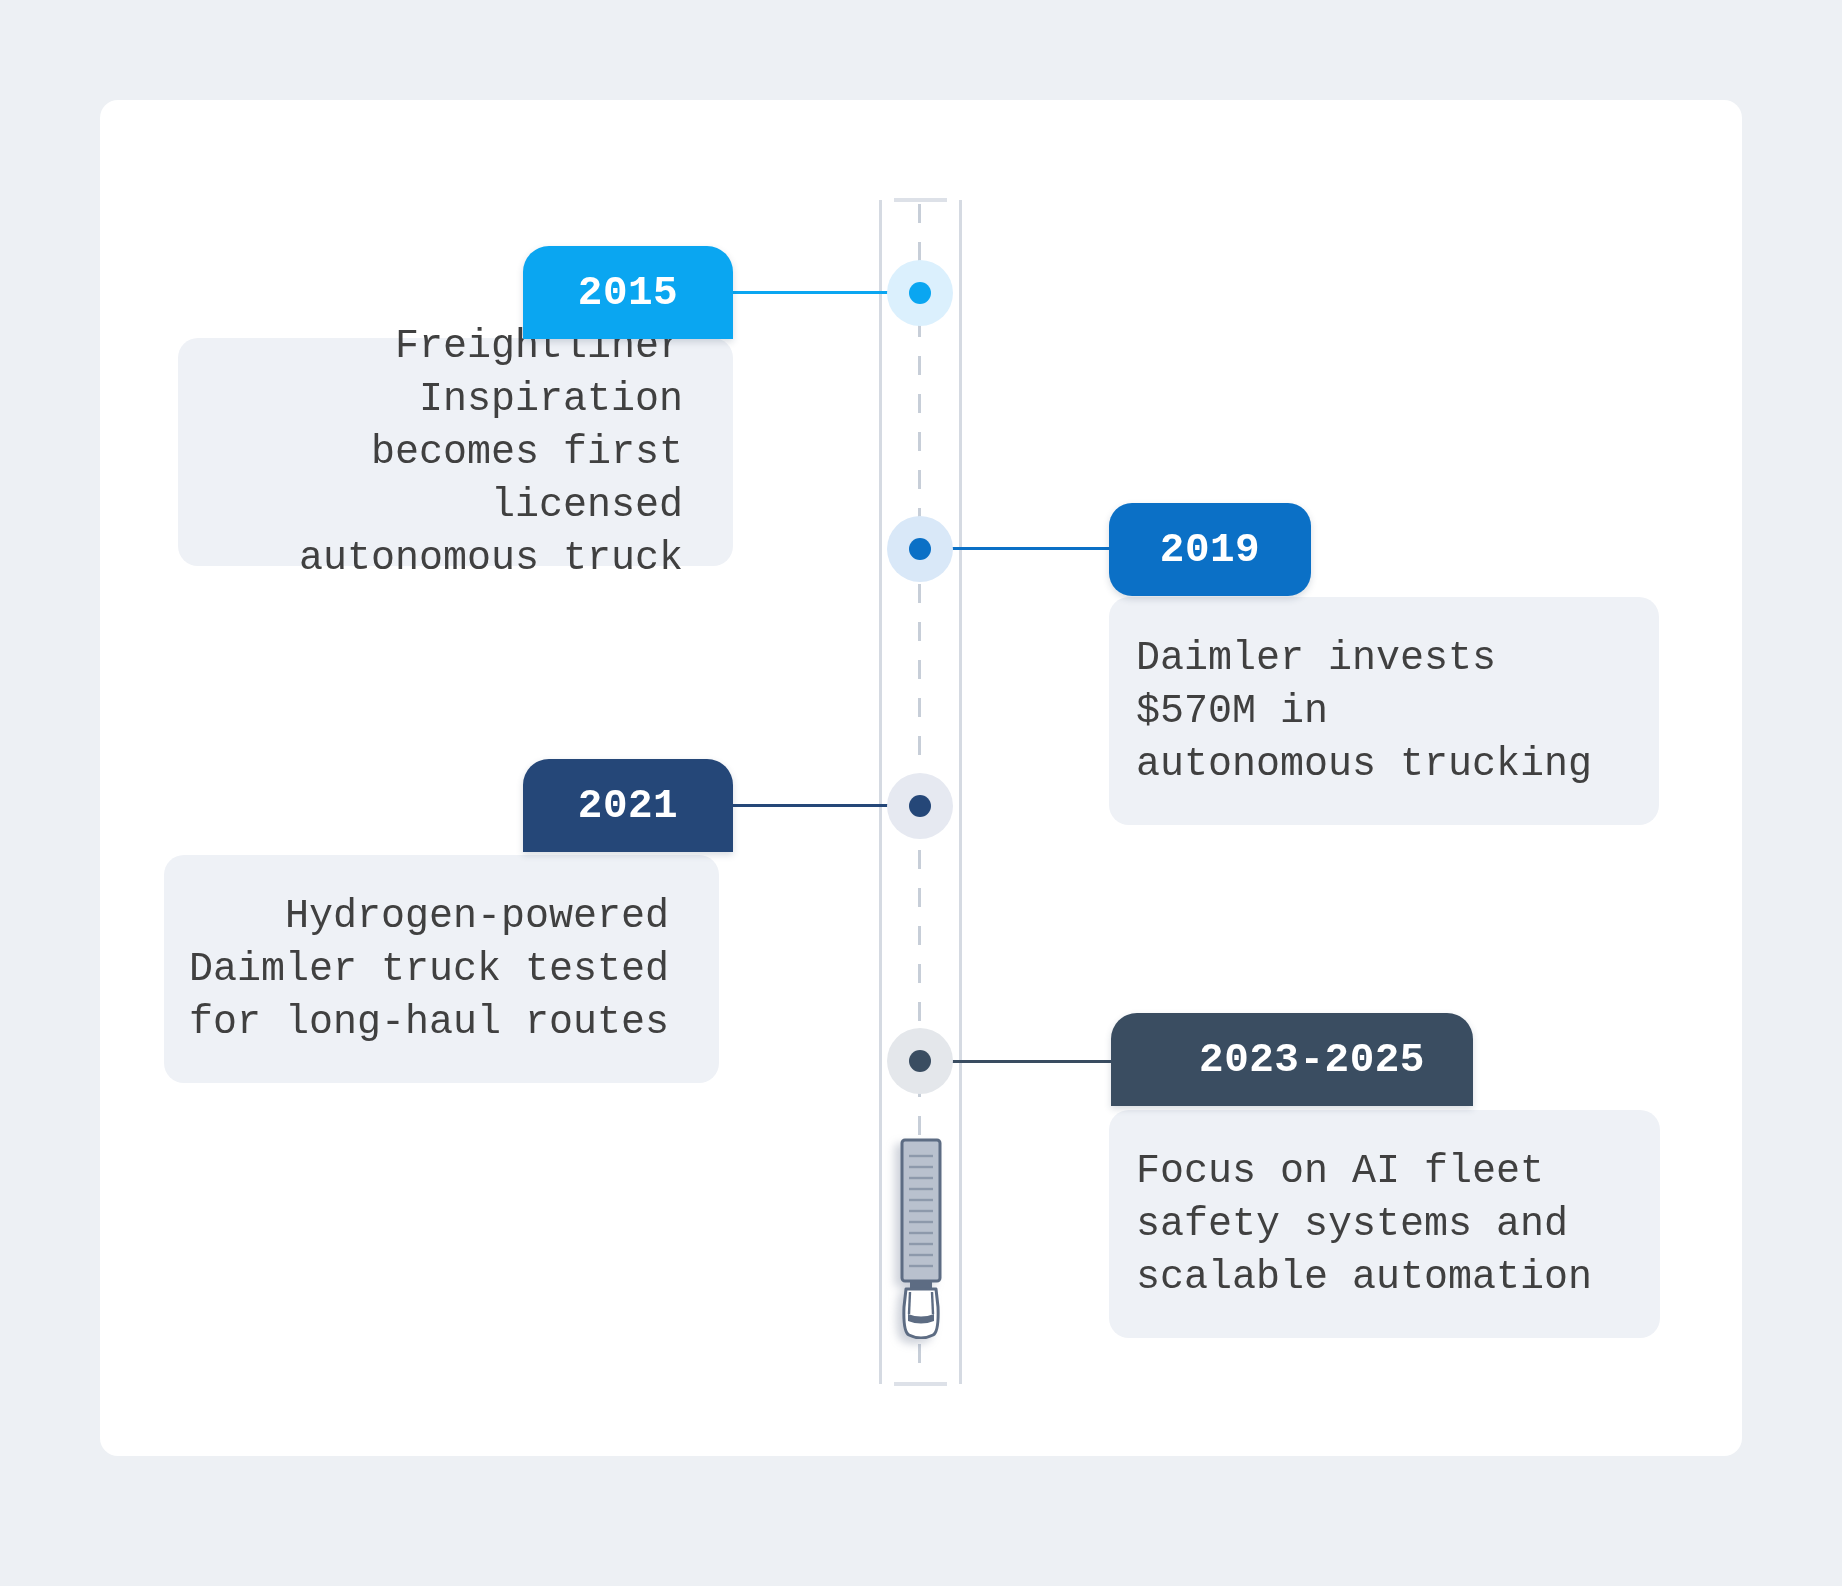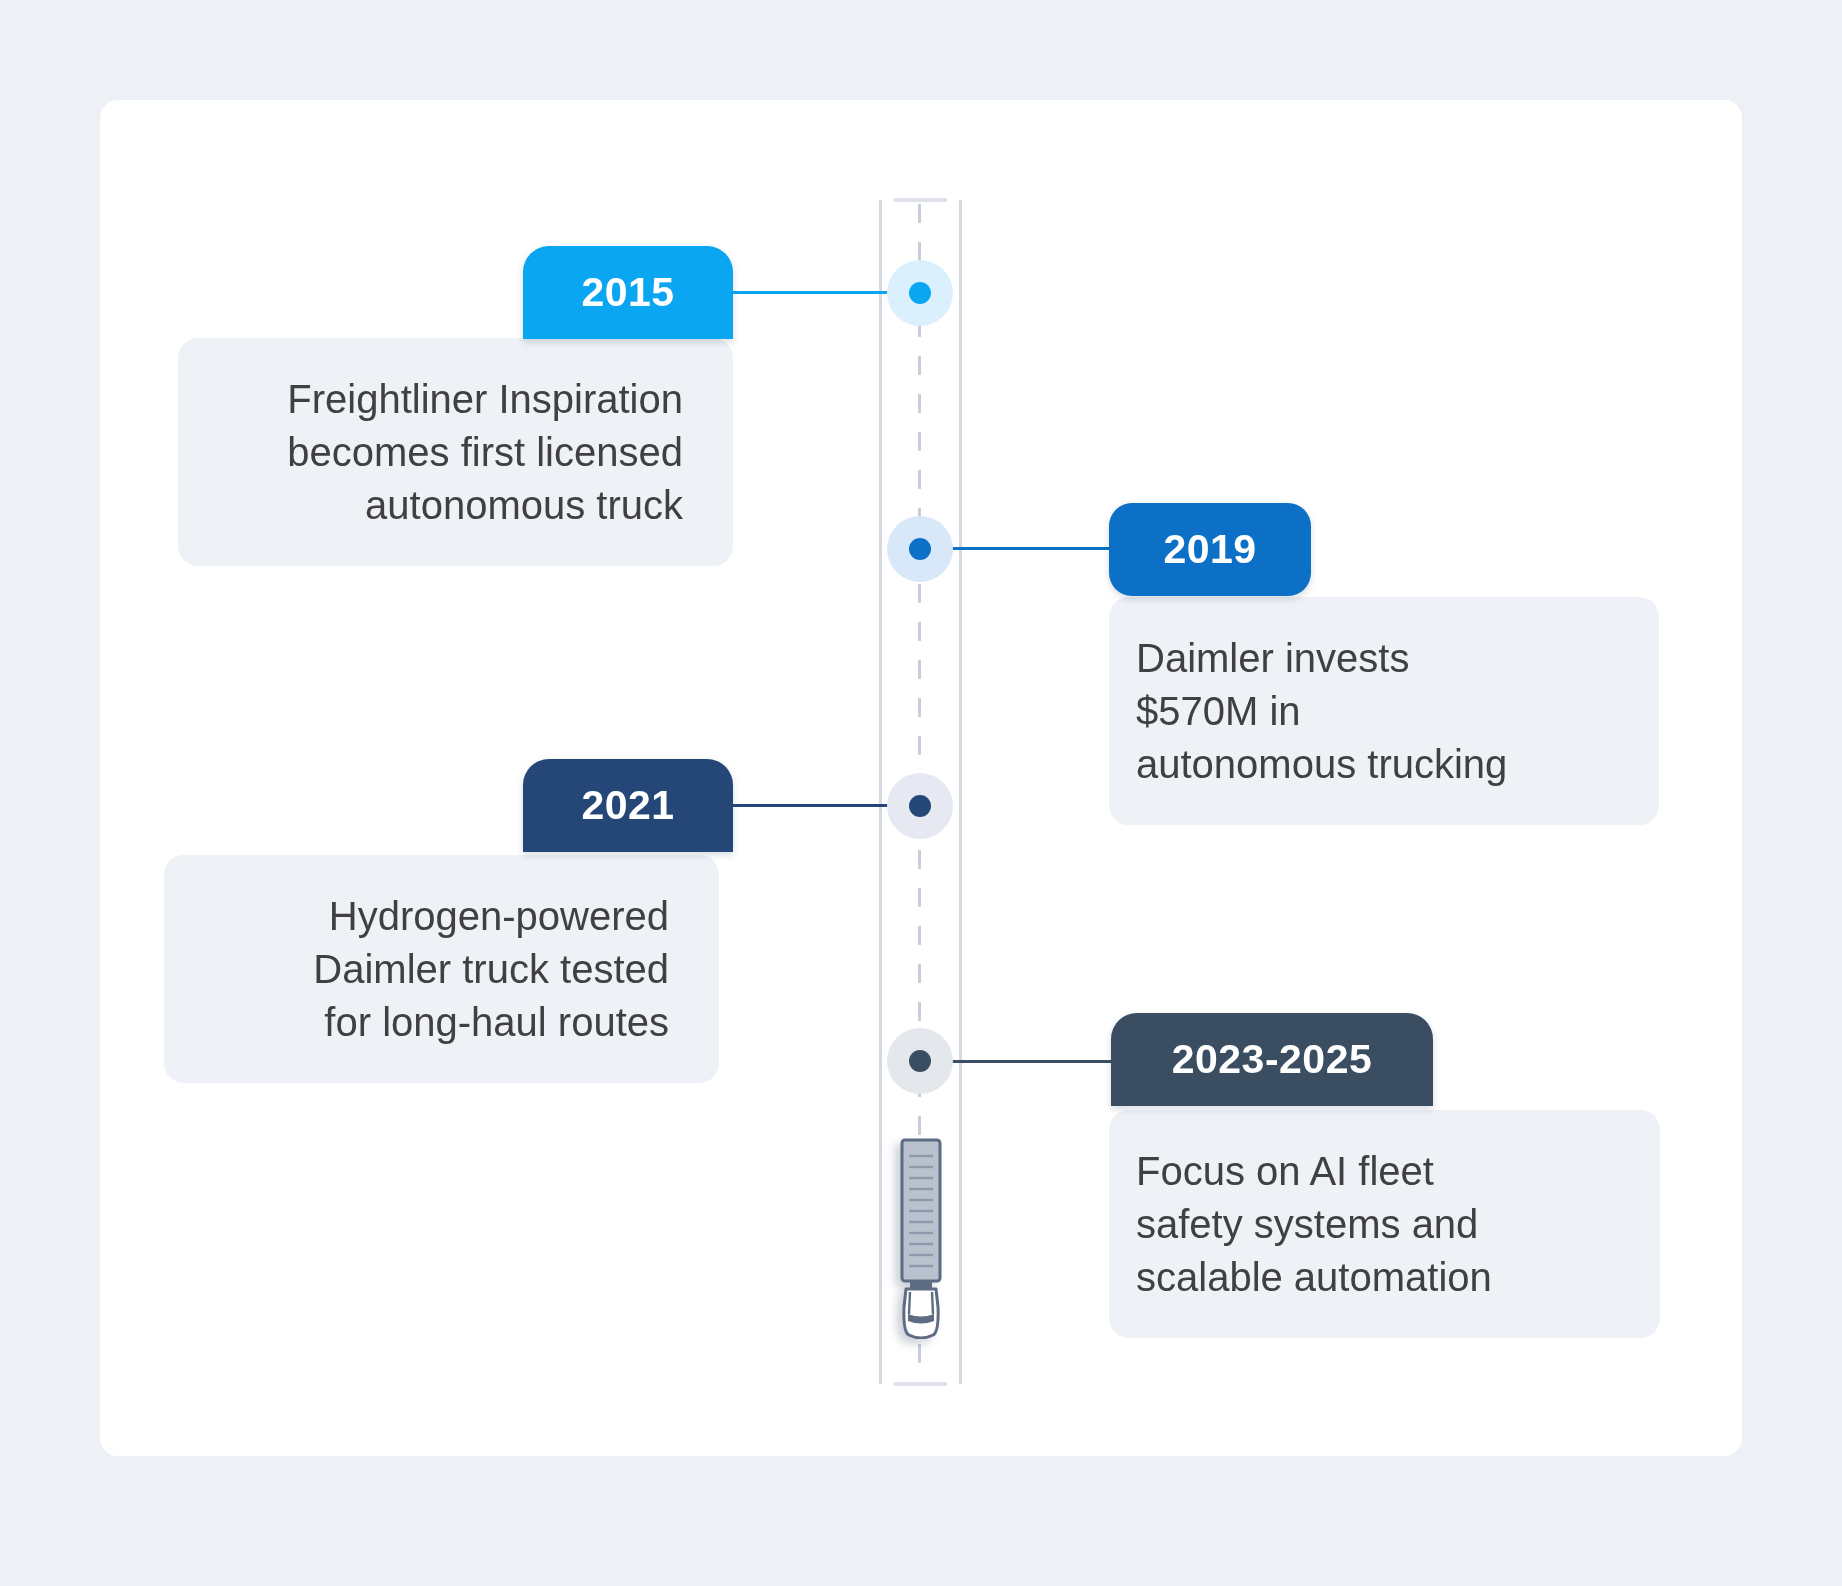--- a/index.html
+++ b/index.html
@@ -5,21 +5,21 @@
   html,body{margin:0;padding:0;}
   body{
     width:1842px;height:1586px;
     background:#edf0f4;
     font-family:"Liberation Sans", sans-serif;
     overflow:hidden;position:relative;
   }
   .canvas{
     position:absolute;left:100px;top:100px;
     width:1642px;height:1356px;
-    background:#ffffff;border-radius:18px;
+    background:#ffffff;border-radius:18px;font-family:Liberation Mono, monospace;
   }
   
   .road-line{position:absolute;width:3px;top:100px;height:1184px;background:#d5dae2;}
   .road-line.left{left:779px;}
   .road-line.right{left:859px;}
   .road-cap{position:absolute;left:794px;width:53px;height:4px;background:#dde1e8;}
   .road-cap.top{top:98px;}
   .road-cap.bottom{top:1282px;}
   
   .event{position:absolute;left:0;top:0;width:0;height:0;}
@@ -54,21 +54,21 @@
   .e1 .badge{left:1009px;top:403px;width:202px;border-radius:23px;}
   .e1 .card{left:1009px;top:497px;width:550px;}
 
   .e2 .connector{left:633px;top:704px;width:187px;}
   .e2 .halo{left:787px;top:673px;}
   .e2 .badge{left:423px;top:659px;width:210px;text-align:right;}
   .e2 .card{left:64px;top:755px;width:555px;}
 
   .e3 .connector{left:820px;top:960px;width:191px;}
   .e3 .halo{left:787px;top:928px;}
-  .e3 .badge{left:1011px;top:913px;width:322px;}
+  .e3 .badge{left:1011px;top:913px;width:322px;padding-left:40px;}
   .e3 .card{left:1009px;top:1010px;width:551px;}
 
   .truck{
     position:absolute;left:796px;top:1035px;z-index:4;
     filter:drop-shadow(-6px 5px 4px rgba(95,110,135,0.30));
   }
 </style>
 </head>
 <body>
 

